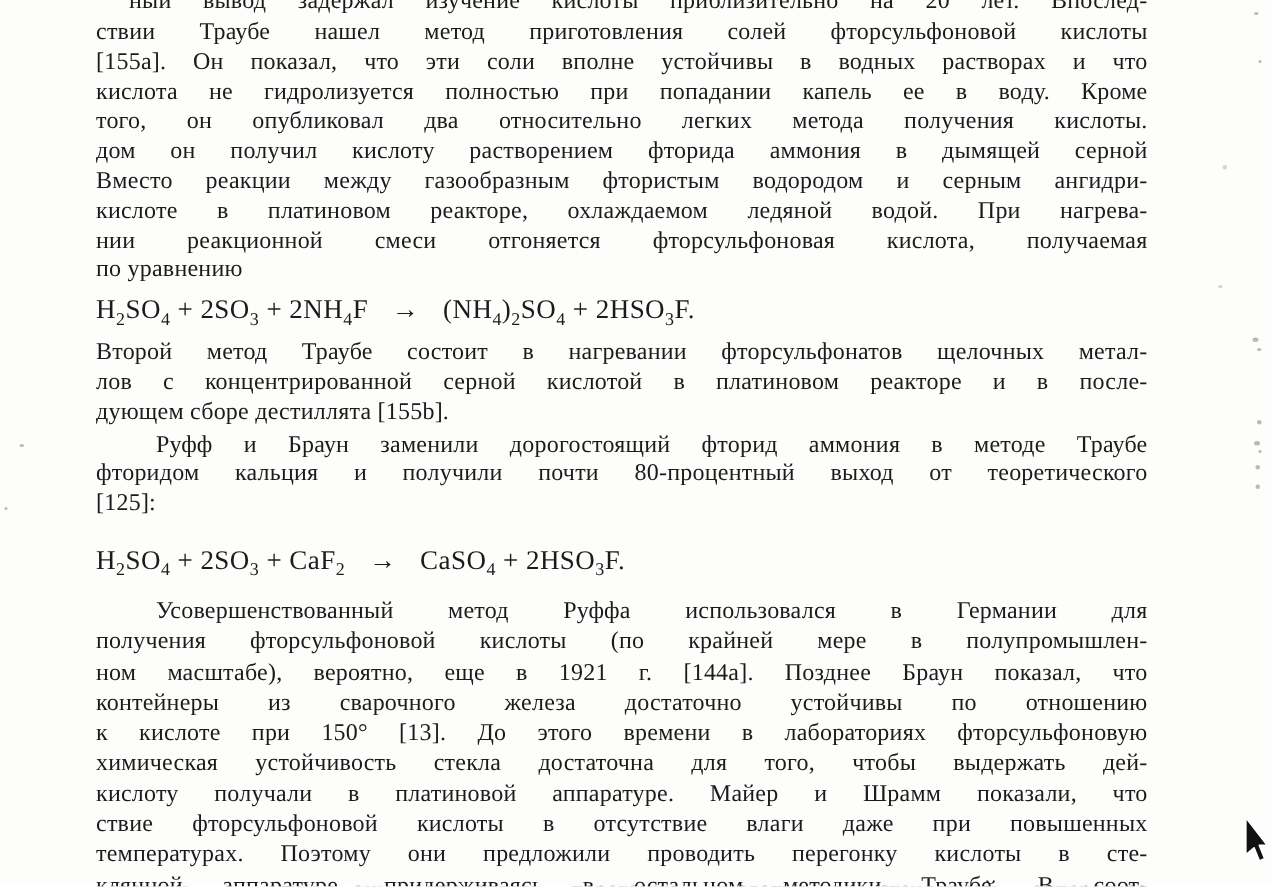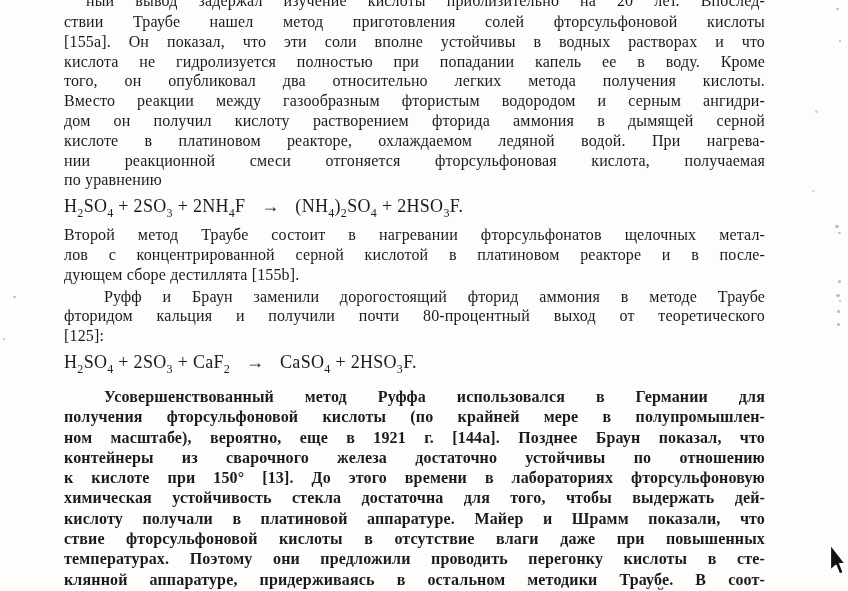--- a/index.html
+++ b/index.html
@@ -19,45 +19,45 @@
   .line.indent{padding-left:40px;}
   .clip-top{height:12px;overflow:hidden;margin-left:22px;}
   .clip-top .line{margin-top:-9px;}
   .equation{
     font-size:18px;line-height:26px;height:26px;
     text-align:left;letter-spacing:0.3px;white-space:nowrap;
   }
   .equation sub{font-size:12px;line-height:0;}
   .equation .arr{padding:0 11px;}
   .eq1{margin:3px 0 6px 0;}
-  .eq2{margin:3px 0 12px 0;}
+  .eq2{margin:14px 0 12px 0;}
   .p3{margin-top:2px;}
-  .p4 .line{line-height:20.3px;height:20.3px;font-weight:bold;}
+  .p4 .line{line-height:20.3px;height:20.3px;}
   .clip-bottom{
     position:absolute;left:64px;top:586px;width:701px;height:5px;overflow:hidden;
   }
   .clip-bottom .line{margin-top:-2px;}
   .speck{position:absolute;background:#b9b9b9;border-radius:50%;}
   .cursor{position:absolute;left:829px;top:544px;width:17px;height:32px;}
 </style>
 </head>
 <body>
 
 <div class="page">
   <div class="text-col" id="text-col">
       <div class="paragraph p1">
         <div class="clip-top">
           <div class="line">ный вывод задержал изучение кислоты приблизительно на 20 лет. Впослед-</div>
         </div>
         <div class="line">ствии Траубе нашел метод приготовления солей фторсульфоновой кислоты</div>
         <div class="line">[155a]. Он показал, что эти соли вполне устойчивы в водных растворах и что</div>
         <div class="line">кислота не гидролизуется полностью при попадании капель ее в воду. Кроме</div>
         <div class="line">того, он опубликовал два относительно легких метода получения кислоты.</div>
+        <div class="line">дом он получил кислоту растворением фторида аммония в дымящей серной</div>
         <div class="line">Вместо реакции между газообразным фтористым водородом и серным ангидри-</div>
-        <div class="line">дом он получил кислоту растворением фторида аммония в дымящей серной</div>
         <div class="line">кислоте в платиновом реакторе, охлаждаемом ледяной водой. При нагрева-</div>
         <div class="line">нии реакционной смеси отгоняется фторсульфоновая кислота, получаемая</div>
         <div class="line last">по уравнению</div>
       </div>
       <div class="equation eq1">H<sub>2</sub>SO<sub>4</sub> + 2SO<sub>3</sub> + 2NH<sub>4</sub>F <span class="arr">→</span> (NH<sub>4</sub>)<sub>2</sub>SO<sub>4</sub> + 2HSO<sub>3</sub>F.</div>
       <div class="paragraph p2">
         <div class="line">Второй метод Траубе состоит в нагревании фторсульфонатов щелочных метал-</div>
         <div class="line">лов с концентрированной серной кислотой в платиновом реакторе и в после-</div>
         <div class="line last">дующем сборе дестиллята [155b].</div>
       </div>

